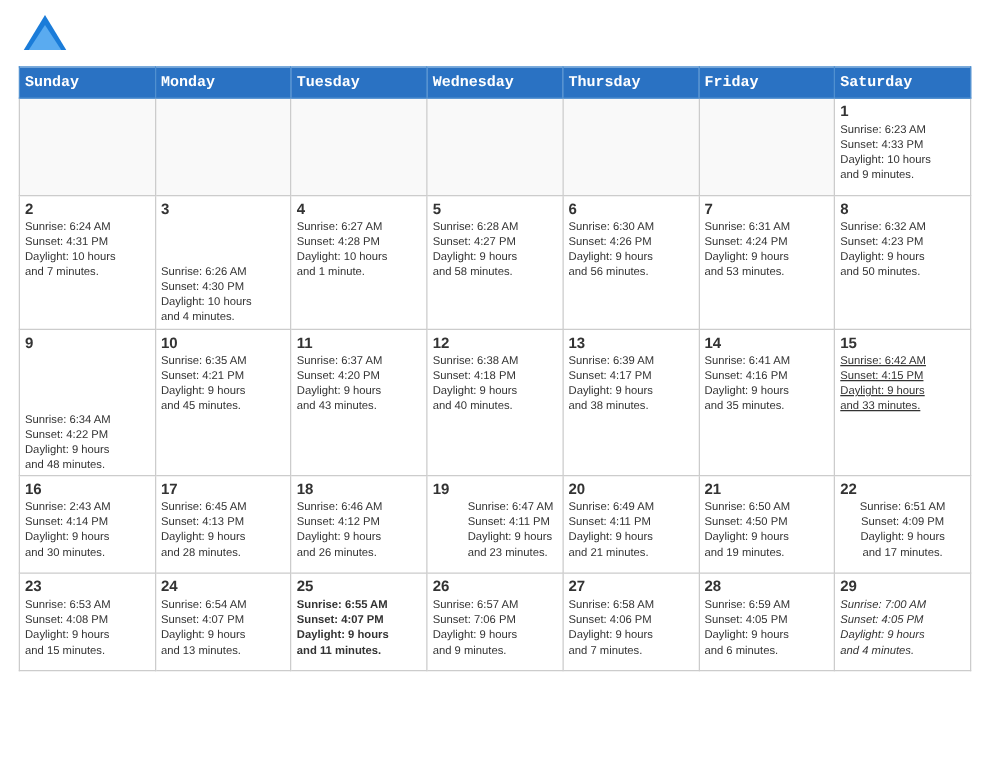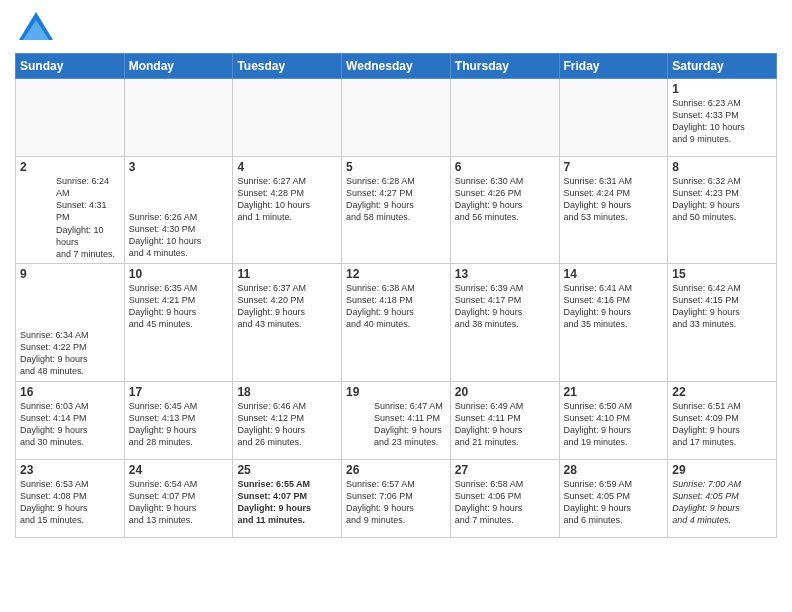--- a/index.html
+++ b/index.html
@@ -44,20 +44,21 @@
       table-layout: fixed;
     }
     thead tr th {
       background-color: #2a72c3;
       color: #fff;
       font-size: 12px;
       font-weight: bold;
       padding: 5px 4px;
       text-align: left;
       border: 1px solid #5090d0;
+      font-family: Liberation Mono, monospace;
     }
     tbody tr td {
       vertical-align: top;
       border: 1px solid #ccc;
       padding: 3px 4px;
       font-size: 9.5px;
       color: #333;
       height: 78px;
     }
     tbody tr td.empty {
@@ -121,21 +122,21 @@
             <span class="day-number">1</span>
             <div class="day-info" style="white-space: pre-line;">Sunrise: 6:23 AM
 Sunset: 4:33 PM
 Daylight: 10 hours
 and 9 minutes.</div>
           </td>
         </tr>
         <tr>
           <td>
             <span class="day-number">2</span>
-            <div class="day-info" style="white-space: pre-line; margin-left: 36px;">Sunrise: 6:24 AM
+            <div class="day-info" style="white-space: pre-line;">Sunrise: 6:24 AM
 Sunset: 4:31 PM
 Daylight: 10 hours
 and 7 minutes.</div>
           </td>
           <td>
             <span class="day-number">3</span>
             <div class="day-info" style="white-space: pre-line; margin-top: 37px;">Sunrise: 6:26 AM
 Sunset: 4:30 PM
 Daylight: 10 hours
 and 4 minutes.</div>
@@ -214,30 +215,30 @@
           </td>
           <td>
             <span class="day-number">14</span>
             <div class="day-info" style="white-space: pre-line;">Sunrise: 6:41 AM
 Sunset: 4:16 PM
 Daylight: 9 hours
 and 35 minutes.</div>
           </td>
           <td>
             <span class="day-number">15</span>
-            <div class="day-info" style="white-space: pre-line;">Sunrise: 6:42 AM
+            <div class="day-info" style="white-space: pre-line; text-decoration: underline;">Sunrise: 6:42 AM
 Sunset: 4:15 PM
 Daylight: 9 hours
 and 33 minutes.</div>
           </td>
         </tr>
         <tr>
           <td>
             <span class="day-number">16</span>
-            <div class="day-info" style="white-space: pre-line;">Sunrise: 6:03 AM
+            <div class="day-info" style="white-space: pre-line;">Sunrise: 2:43 AM
 Sunset: 4:14 PM
 Daylight: 9 hours
 and 30 minutes.</div>
           </td>
           <td>
             <span class="day-number">17</span>
             <div class="day-info" style="white-space: pre-line;">Sunrise: 6:45 AM
 Sunset: 4:13 PM
 Daylight: 9 hours
 and 28 minutes.</div>
@@ -259,27 +260,27 @@
           <td>
             <span class="day-number">20</span>
             <div class="day-info" style="white-space: pre-line;">Sunrise: 6:49 AM
 Sunset: 4:11 PM
 Daylight: 9 hours
 and 21 minutes.</div>
           </td>
           <td>
             <span class="day-number">21</span>
             <div class="day-info" style="white-space: pre-line;">Sunrise: 6:50 AM
-Sunset: 4:10 PM
+Sunset: 4:50 PM
 Daylight: 9 hours
 and 19 minutes.</div>
           </td>
           <td>
             <span class="day-number">22</span>
-            <div class="day-info" style="white-space: pre-line;">Sunrise: 6:51 AM
+            <div class="day-info" style="white-space: pre-line; text-align: center;">Sunrise: 6:51 AM
 Sunset: 4:09 PM
 Daylight: 9 hours
 and 17 minutes.</div>
           </td>
         </tr>
         <tr>
           <td>
             <span class="day-number">23</span>
             <div class="day-info" style="white-space: pre-line;">Sunrise: 6:53 AM
 Sunset: 4:08 PM

